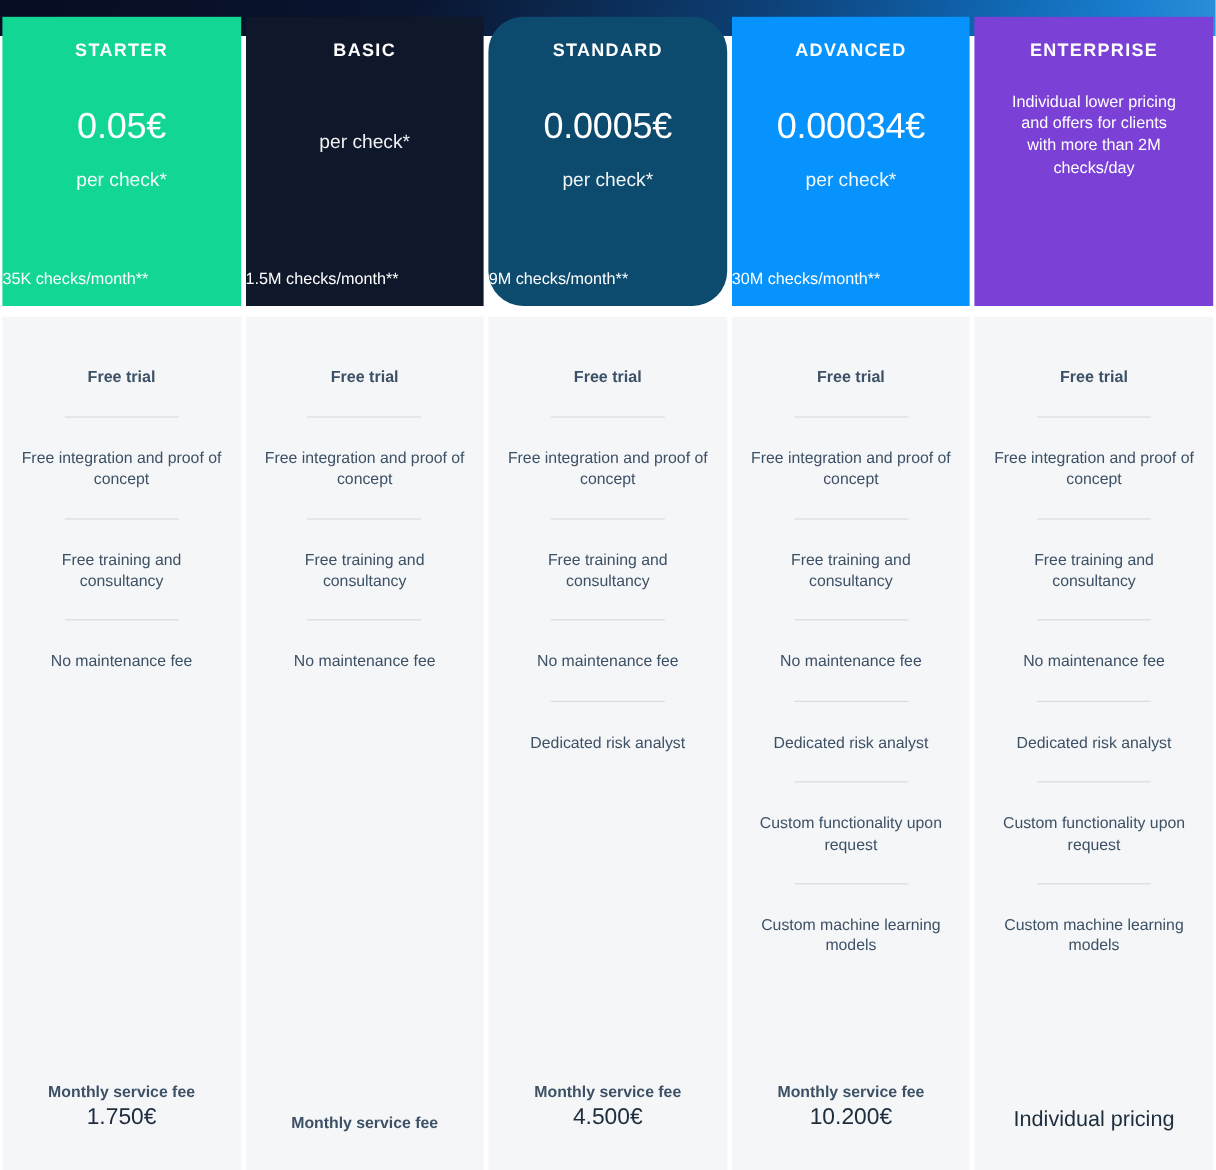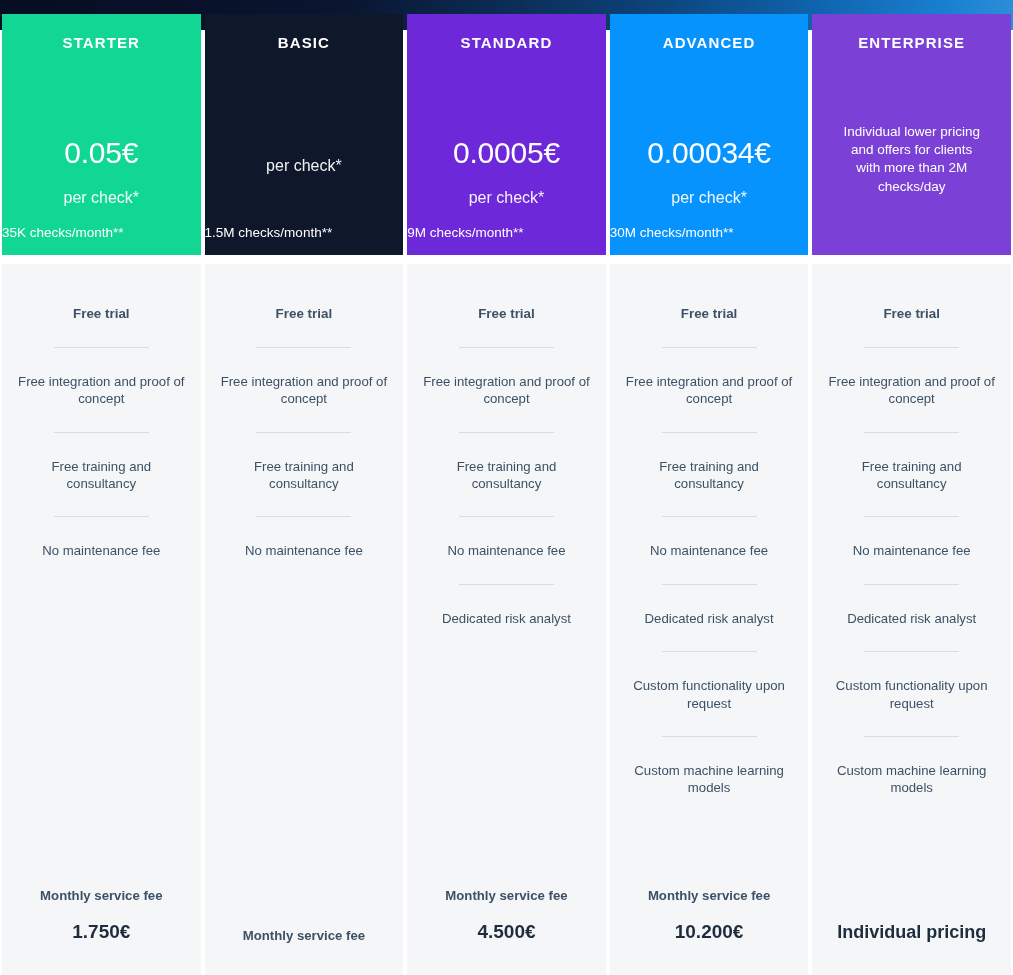--- a/index.html
+++ b/index.html
@@ -52,21 +52,20 @@
   .plan-header {
     margin-top: 14px;
     height: 241px;
     display: flex;
     flex-direction: column;
     align-items: center;
     color: #ffffff;
     position: relative;
     padding: 0 24px;
     overflow: hidden;
-    gap: 47px;
   }
 
   .plan-name {
     margin-top: 20px;
     font-size: 15px;
     font-weight: 700;
     letter-spacing: 1.1px;
     text-transform: uppercase;
     text-align: center;
     line-height: 1.2;
@@ -161,24 +160,24 @@
   }
 
   .footer-label {
     color: #3d5166;
     font-size: 13.2px;
     font-weight: 700;
     line-height: 1.3;
   }
 
   .footer-amount {
-    margin-top: 17px;
+    margin-top: 3px;
     color: #1e2d3d;
     font-size: 19px;
-    font-weight: 700;
+    font-weight: 400;
     line-height: 1.2;
     white-space: nowrap;
   }
 
   .footer-amount.is-wide {
     font-size: 18px;
   }
 </style>
 </head>
 <body>
@@ -228,21 +227,21 @@
           <li class="feature-item">Free training and consultancy</li>
           <hr class="feature-sep">
           <li class="feature-item">No maintenance fee</li>
         </ul>
         <div class="plan-footer">
           <div class="footer-label">Monthly service fee</div>
         </div>
       </div>
     </div>
     <div class="plan-column">
-      <div class="plan-header" style="background: #6d28d9;">
+      <div class="plan-header" style="background: #0c4a6e; border-radius: 29px;">
         <div class="plan-name">STANDARD</div>
         <div class="plan-price-block">
           <div class="plan-price">0.0005€</div>
           <div class="plan-price-unit">per check*</div>
         </div>
         <div class="plan-volume">9M checks/month**</div>
       </div>
       <div class="plan-body">
         <ul class="feature-list">
           <li class="feature-item is-heading">Free trial</li>

